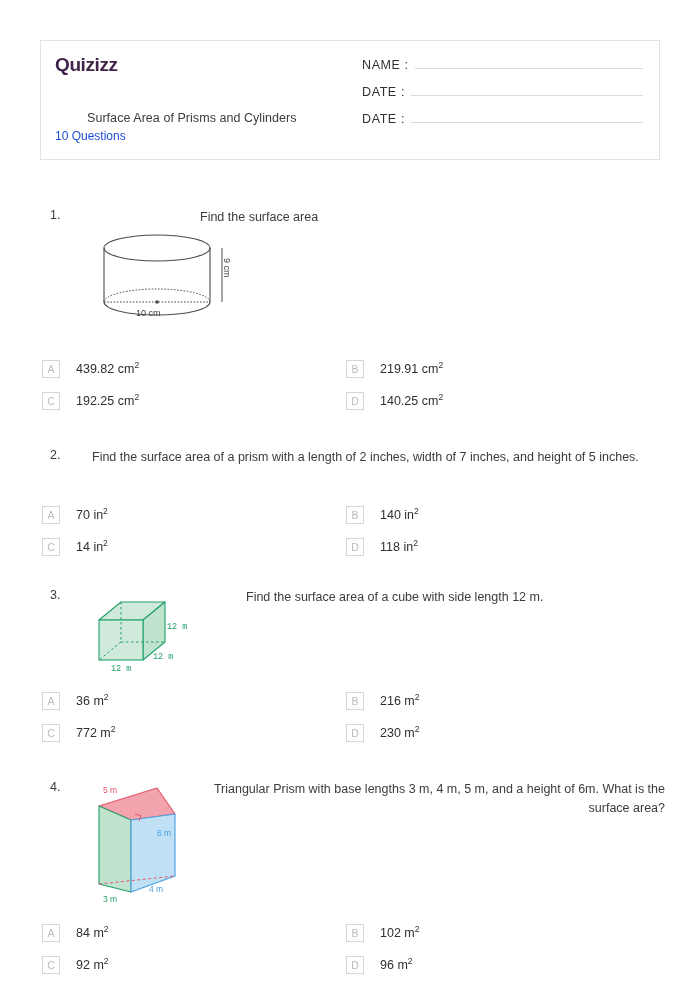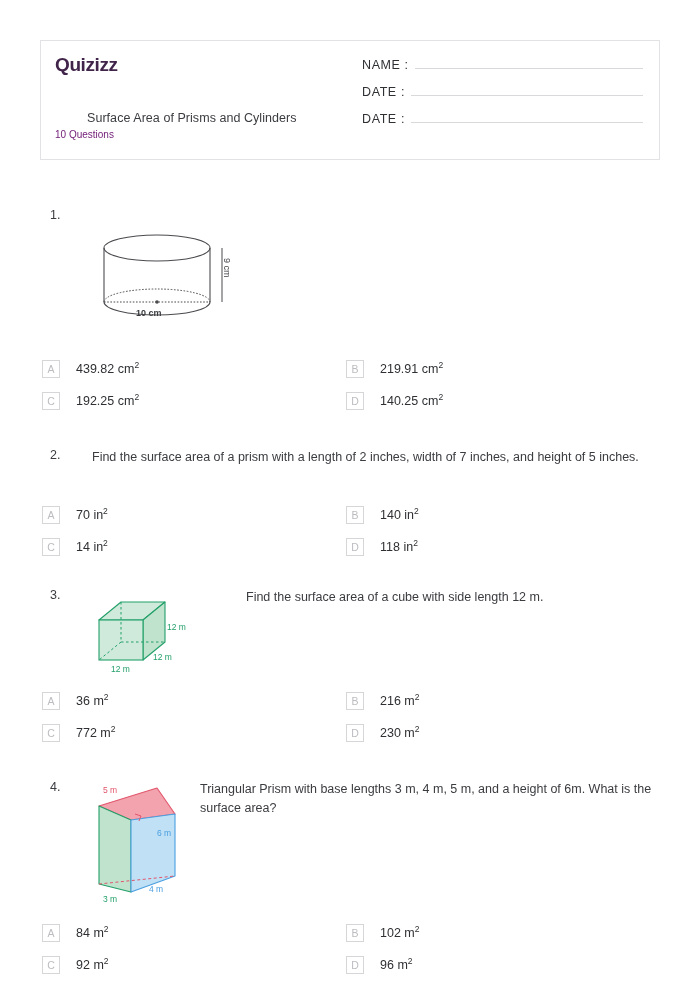--- a/index.html
+++ b/index.html
@@ -43,22 +43,22 @@
     left: 14px; top: 70px;
     font-size: 12.5px;
     color: #3b3c40;
     letter-spacing: 0.05px;
     white-space: nowrap;
     margin-left: 32px;
   }
   .quiz-count {
     position: absolute;
     left: 14px; top: 88px;
-    font-size: 10px;
-    color: #701a75;
+    font-size: 12px;
+    color: #1d4ed8;
   }
 
   .header-right {
     flex: 1;
     padding: 16px 16px 0 4px;
   }
   .field-row {
     display: flex;
     align-items: baseline;
     margin-bottom: 12px;
@@ -149,30 +149,30 @@
     transform: rotate(90deg);
     transform-origin: left top;
     white-space: nowrap;
   }
   .cyl-label-d {
     position: absolute;
     left: 44px; top: 84px;
     font-size: 9px;
     color: #3b3c40;
     white-space: nowrap;
-    font-weight: bold;
   }
 
   
   .fig-cube { position: relative; width: 125px; height: 80px; }
   .cube-lbl {
     position: absolute;
     font-size: 8.5px;
     color: #23a06a;
     white-space: nowrap;
+    font-family: Liberation Mono, monospace;
   }
   .cube-lbl.right { left: 72px; top: 26px; }
   .cube-lbl.front { left: 58px; top: 56px; }
   .cube-lbl.bottom { left: 16px; top: 68px; }
 
   
   .fig-prism { position: relative; width: 125px; height: 120px; }
   .pr-lbl {
     position: absolute;
     font-size: 8.5px;
@@ -204,20 +204,21 @@
     <div class="field-row">
       <span class="field-label">DATE  :</span>
       <span class="field-line"></span>
     </div>
   </div>
 </div>
 
 <div class="question" style="top:208px;">
   <div class="q-head">
     <span class="q-num">1.</span>
+    <span class="q-text">Find the surface area</span>
   </div>
   <div class="q-figure">
     <div class="fig-cyl">
       <svg width="150" height="100" viewBox="0 0 150 100">
         <ellipse cx="65" cy="24" rx="53" ry="13" fill="#ffffff" stroke="#4b4b4f" stroke-width="1.1"></ellipse>
         <path d="M12,24 L12,78" fill="none" stroke="#4b4b4f" stroke-width="1.1"></path>
         <path d="M118,24 L118,78" fill="none" stroke="#4b4b4f" stroke-width="1.1"></path>
         <path d="M12,78 A53,13 0 0 0 118,78" fill="none" stroke="#4b4b4f" stroke-width="1.1"></path>
         <path d="M12,78 A53,13 0 0 1 118,78" fill="none" stroke="#4b4b4f" stroke-width="1" stroke-dasharray="1.6 1.6"></path>
         <line x1="12" y1="78" x2="118" y2="78" stroke="#4b4b4f" stroke-width="1" stroke-dasharray="1.6 1.6"></line>
@@ -309,21 +310,21 @@
     <div class="opt col-b row-2">
       <span class="opt-letter">D</span>
       <span class="opt-text"><span>230 m</span><sup>2</sup></span>
     </div>
   </div>
 </div>
 
 <div class="question" style="top:780px;">
   <div class="q-head">
     <span class="q-num">4.</span>
-    <span class="q-text" style="left:160px; width:465px;">Triangular Prism with base lengths 3 m, 4 m, 5 m, and a height of 6m. What is the surface area?</span>
+    <span class="q-text" style="left:160px; width:465px;text-align:right;">Triangular Prism with base lengths 3 m, 4 m, 5 m, and a height of 6m. What is the surface area?</span>
   </div>
   <div class="q-figure" style="left:45px; top:4px;">
     <div class="fig-prism">
       <svg width="125" height="120" viewBox="0 0 125 120">
         <polygon points="14,22 72,4 90,30 46,36" fill="#f2a3ae" stroke="#e2566c" stroke-width="1.1" stroke-linejoin="round"></polygon>
         <polygon points="14,22 46,36 46,108 14,100" fill="#bfe3cd" stroke="#23a06a" stroke-width="1.1" stroke-linejoin="round"></polygon>
         <polygon points="46,36 90,30 90,92 46,108" fill="#bfe0f5" stroke="#4a9fe0" stroke-width="1.1" stroke-linejoin="round"></polygon>
         <line x1="14" y1="100" x2="90" y2="92" stroke="#e2566c" stroke-width="1" stroke-dasharray="3 2.5"></line>
         <path d="M50,30 L56,32 L54,37" fill="none" stroke="#e2566c" stroke-width="1"></path>
       </svg>

